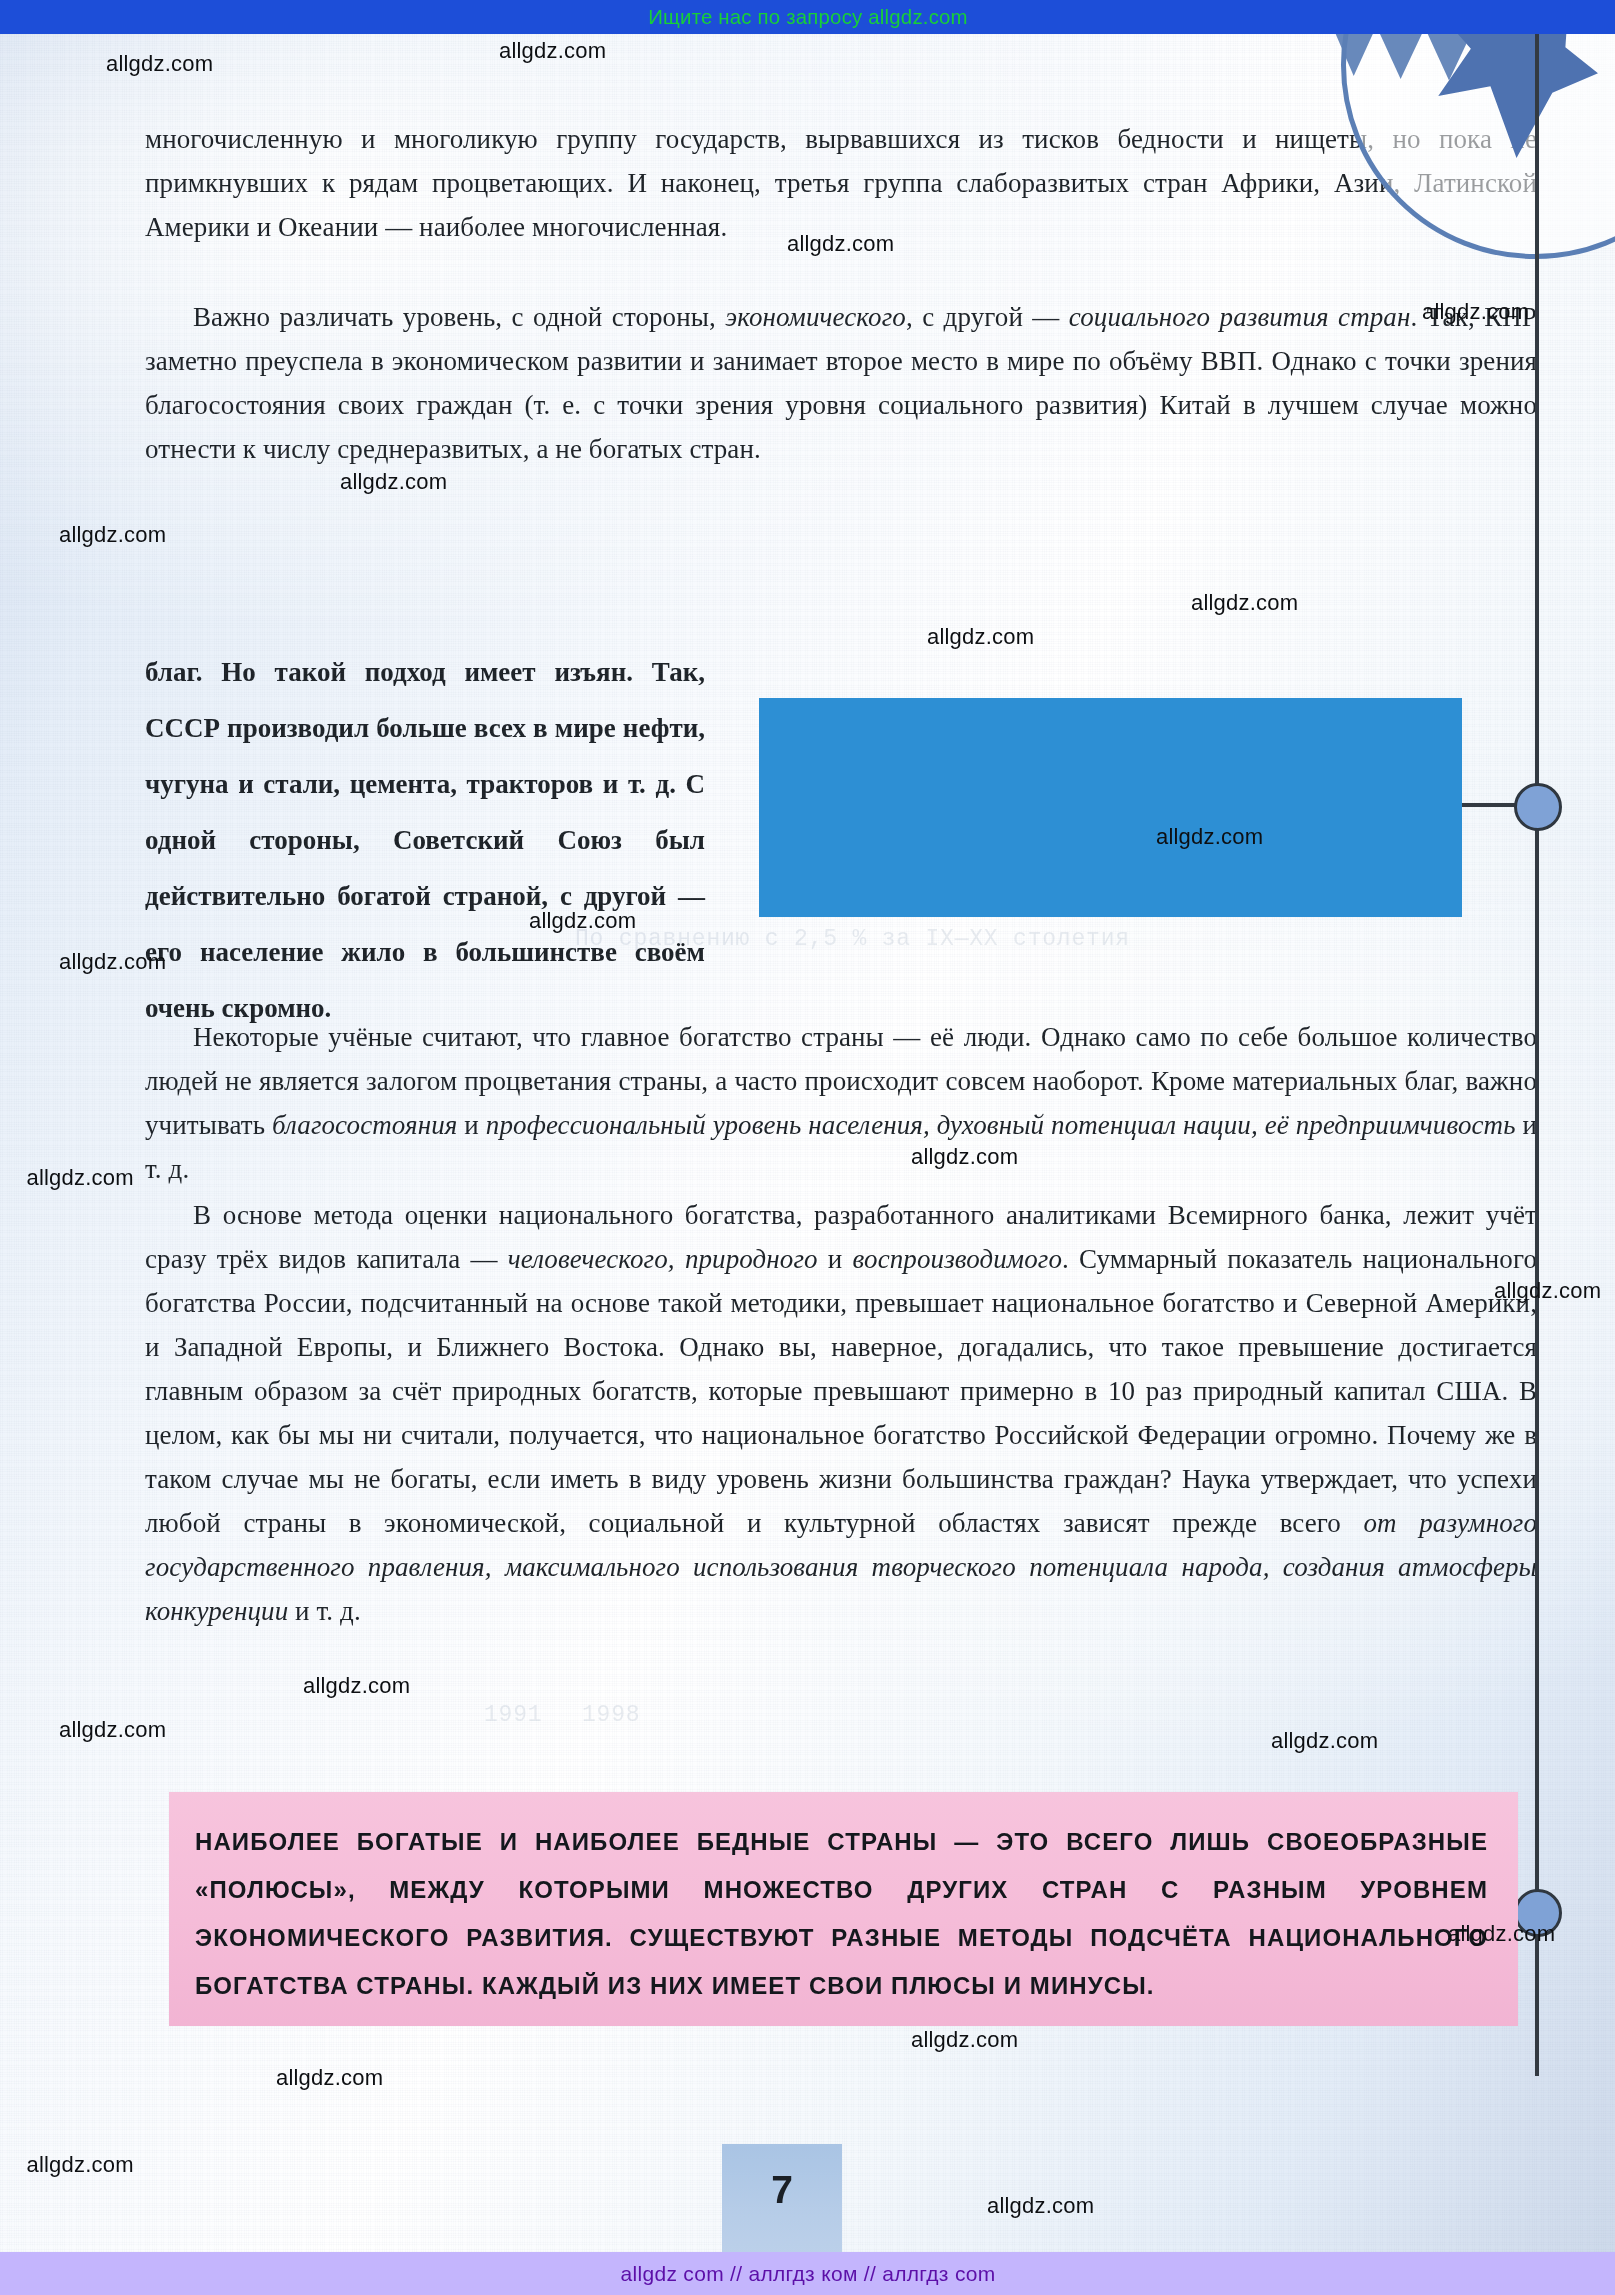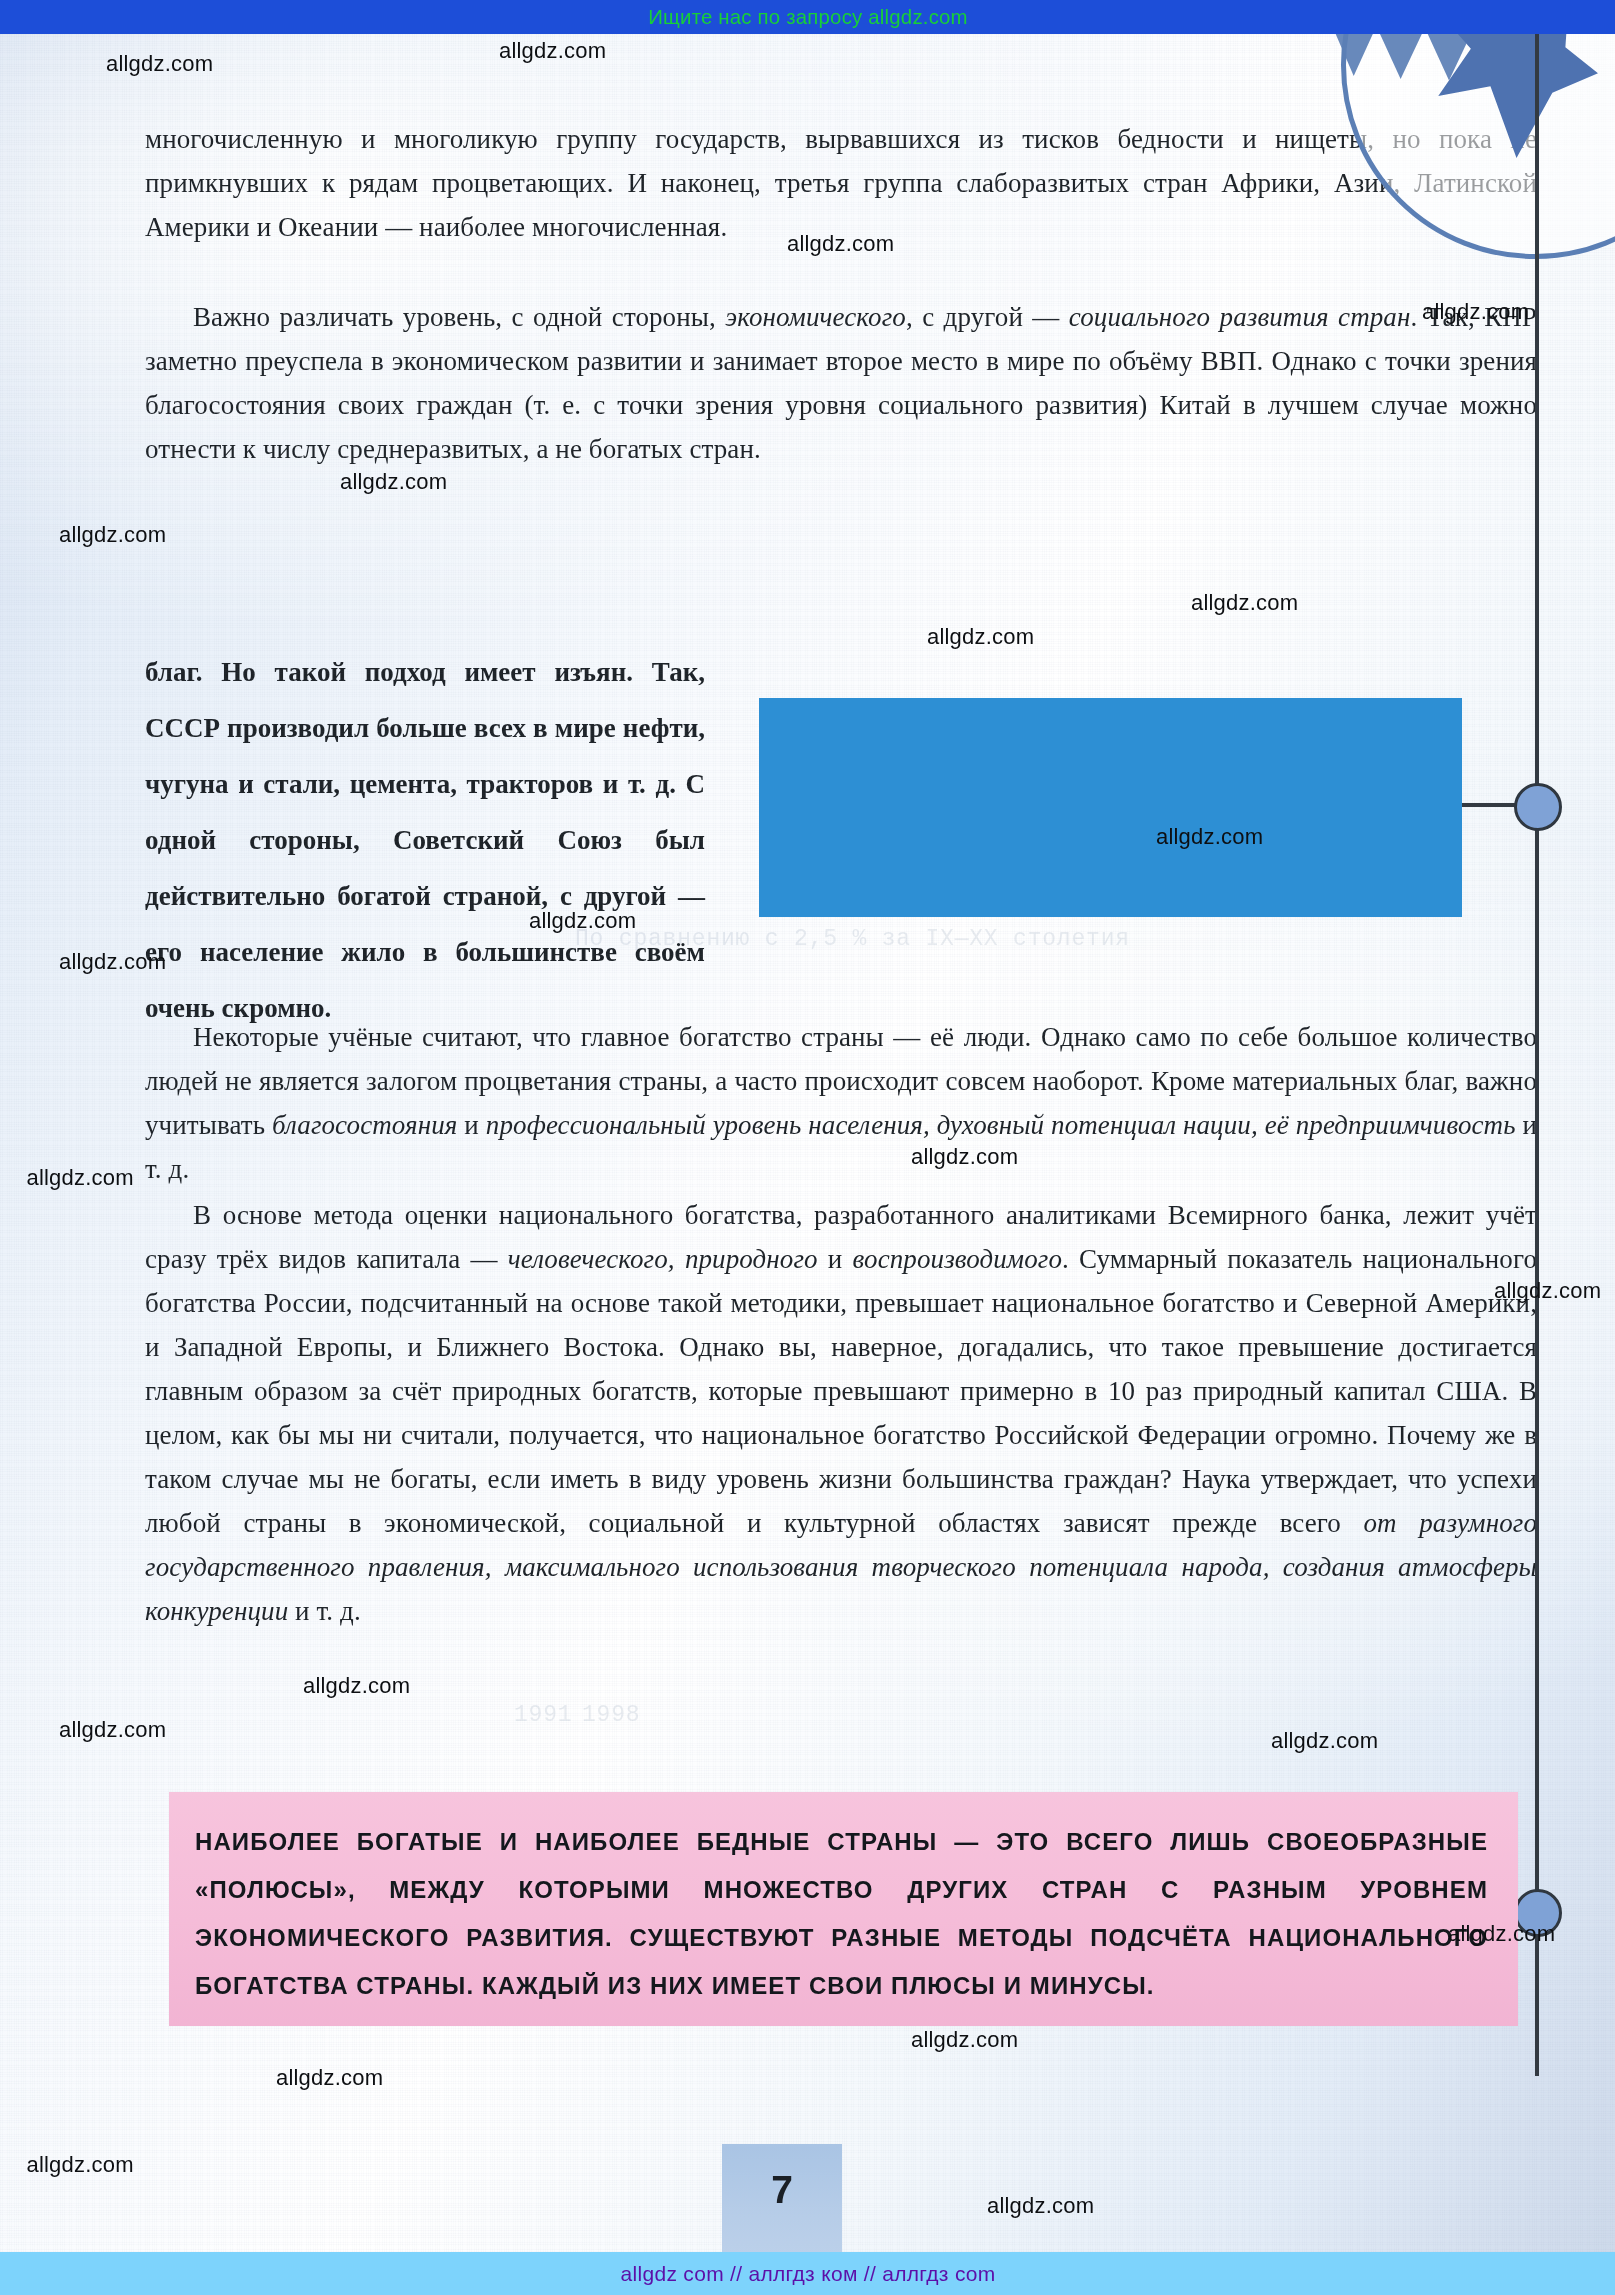--- a/index.html
+++ b/index.html
@@ -140,21 +140,21 @@
   .pagenum{
     position:absolute;left:722px;top:2134px;width:120px;
     text-align:center;z-index:7;
     font-family:"Liberation Sans", sans-serif;
     font-weight:bold;font-size:39px;color:#1b2026;
   }
 
   
   .footer-bar{
     position:absolute;left:0;top:2252px;width:1616px;height:44px;
-    background:#7dd3fc;display:flex;align-items:center;justify-content:center;
+    background:#c4b5fd;display:flex;align-items:center;justify-content:center;
     z-index:10;
   }
   .footer-text{
     color:#5c0fa8;
     font-family:"Liberation Sans", sans-serif;
     font-size:21px;letter-spacing:0.3px;white-space:nowrap;
   }
 
   
   .wm{
@@ -180,21 +180,21 @@
   </svg>
   <div class="deco-star"></div>
 
   <div class="rail-line"></div>
   <div class="rail-stub" style="left:1436px;top:769px;width:103px;"></div>
   <div class="rail-node" style="left:1514px;top:749px;"></div>
   <div class="rail-stub" style="left:1436px;top:1876px;width:103px;"></div>
   <div class="rail-node" style="left:1514px;top:1855px;"></div>
 
   <div class="ghost-text" style="left:575px;top:892px;">По сравнению с 2,5 % за IX—XX столетия</div>
-  <div class="ghost-text" style="left:484px;top:1668px;margin-left:30px;">1991</div>
+  <div class="ghost-text" style="left:484px;top:1668px;">1991</div>
   <div class="ghost-text" style="left:582px;top:1668px;">1998</div>
 
   <div class="para-cont" style="top:83px;">
     <p class="body noind">многочисленную и многоликую группу государств, вырвавшихся из тисков бедности и нищеты, но пока не примкнувших к рядам процветающих.  И наконец, третья группа слаборазвитых стран Африки, Азии, Латинской Америки и Океании — наиболее многочисленная.</p>
   </div>
 
   <div class="para-cont" style="top:261px;">
     <p class="body">Важно различать уровень, с одной стороны, <i>экономического</i>, с другой — <i>социального развития стран</i>. Так, КНР заметно преуспела в экономическом развитии и занимает второе место в мире по объёму ВВП. Однако с точки зрения благосостояния своих граждан (т. е. с точки зрения уровня социального развития) Китай в лучшем случае можно отнести к числу среднеразвитых, а не богатых стран.</p>
   </div>
 

